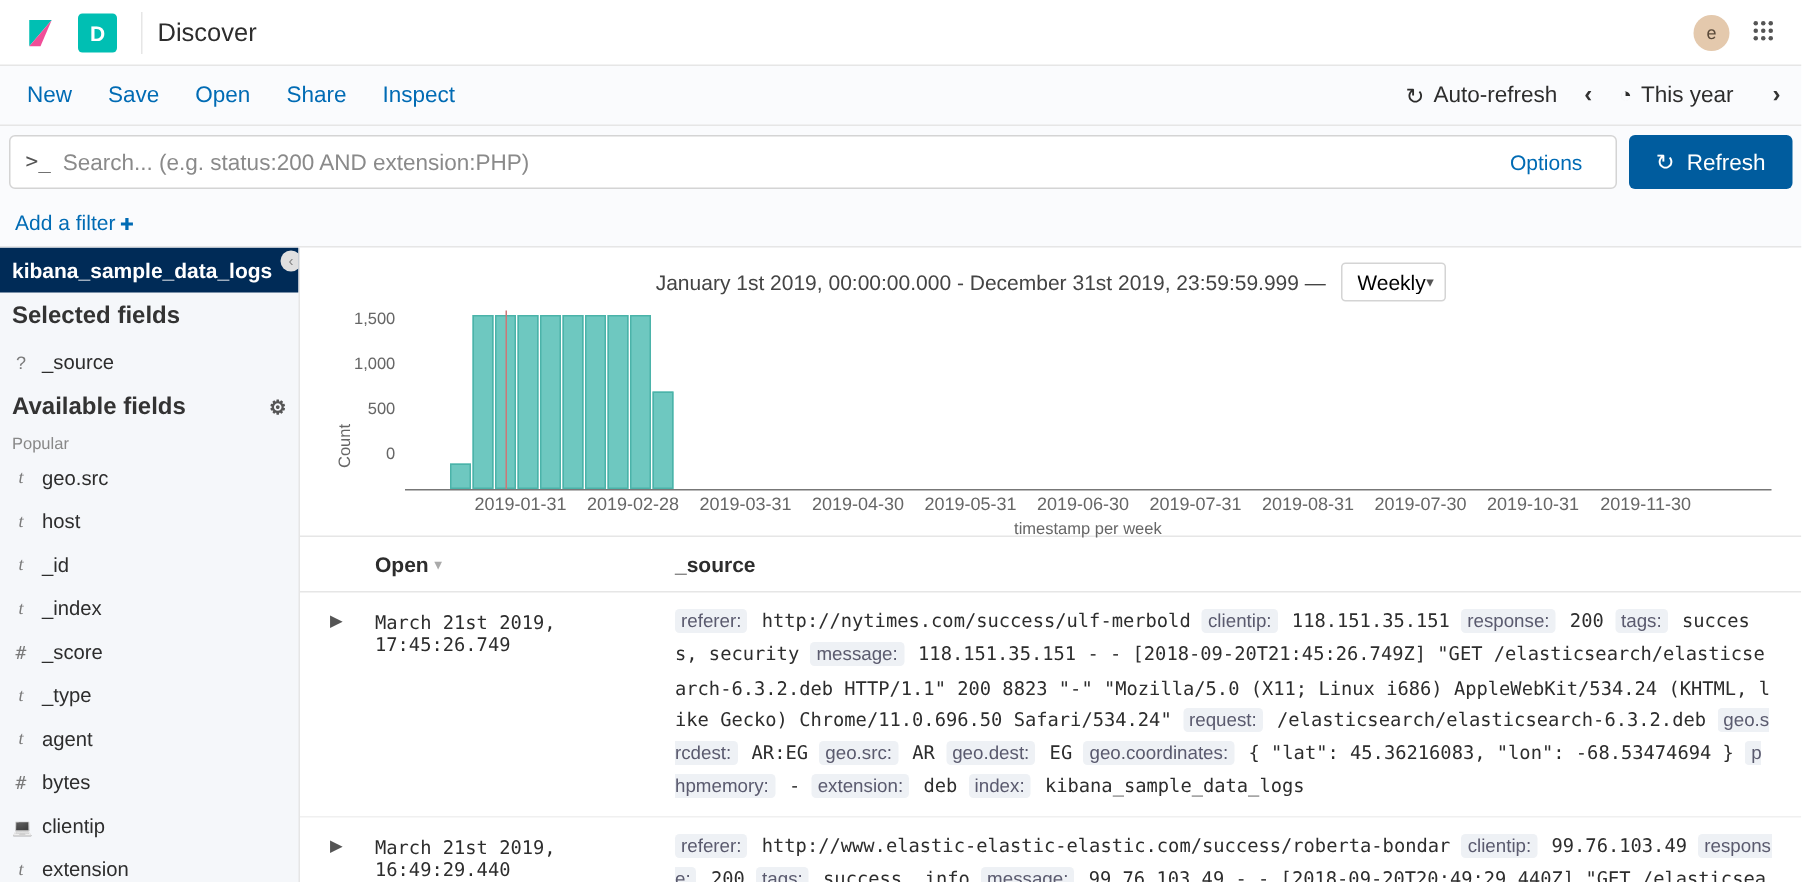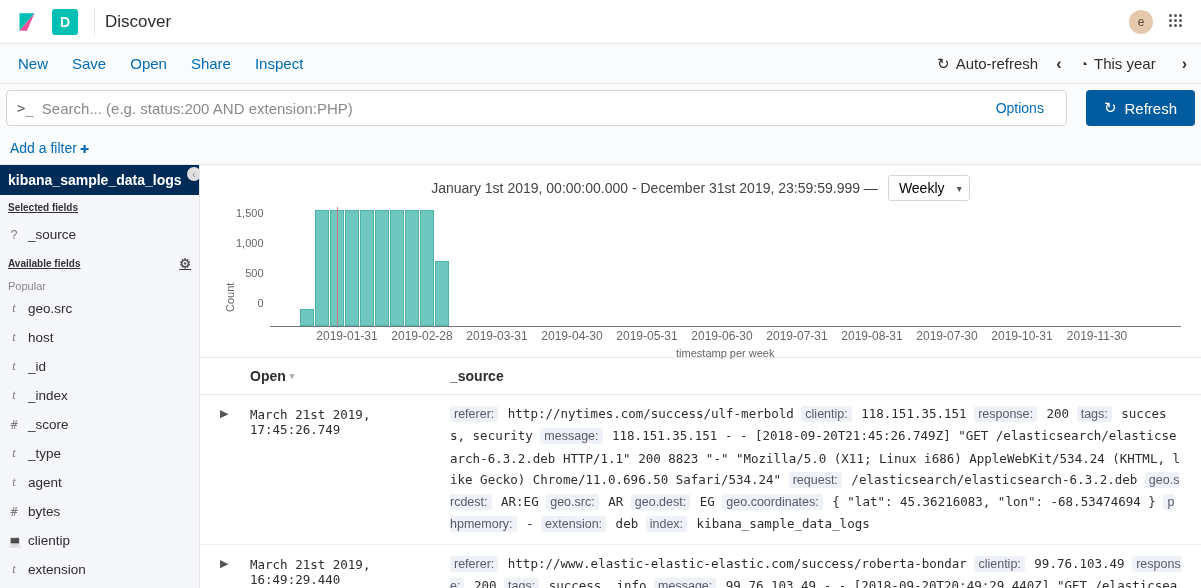--- a/index.html
+++ b/index.html
@@ -21,42 +21,42 @@
 .refresh-icon::before { content: "↻"; font-size: 15px; }
 .chev { padding: 0 8px; font-size: 16px; cursor: pointer; font-weight: 600; color: #333; }
 .clock-icon::before { content: "◔"; font-size: 14px; }
 .time-label { font-size: 15px; padding-right: 8px; }
 .searchbar-row { display: flex; align-items: center; padding: 6px; gap: 8px; background: #fafbfd; }
 .search-wrap { flex: 1; display: flex; align-items: center; border: 1px solid #d4d4d4; border-radius: 4px; background: #fff; height: 36px; padding: 0 10px; }
 .search-prefix { color: #555; font-family: monospace; margin-right: 8px; font-size: 14px; }
 .search-input { flex: 1; border: none; outline: none; font-size: 15px; color: #555; }
 .search-input::placeholder { color: #8a8a8a; }
 .options-link { color: #006bb4; padding: 0 12px; font-size: 14px; }
-.refresh-btn { background: #005c9e; color: #fff; border: none; border-radius: 4px; height: 36px; padding: 0 18px; display: flex; align-items: center; gap: 8px; font-size: 15px; cursor: pointer; margin-left: 11px; }
+.refresh-btn { background: #005c9e; color: #fff; border: none; border-radius: 4px; height: 36px; padding: 0 18px; display: flex; align-items: center; gap: 8px; font-size: 15px; cursor: pointer; }
 .refresh-btn::before { content: "↻"; }
 .filter-row { padding: 8px 10px; background: #fafbfd; border-bottom: 1px solid #e6e6e6; }
 .add-filter { color: #006bb4; font-size: 14px; cursor: pointer; }
 .add-filter::after { content: " ✚"; font-size: 11px; }
 .body { display: flex; height: calc(100% - 165px); }
 .sidebar { width: 200px; background: #f5f7fa; border-right: 1px solid #e6e6e6; overflow: hidden; position: relative; }
 .collapse-btn { position: absolute; top: 2px; right: -2px; width: 14px; height: 14px; border-radius: 50%; background: #e0e0e0; color: #888; font-size: 10px; display: flex; align-items: center; justify-content: center; }
 .index-pattern { background: #002b57; color: #fff; padding: 7px 8px; font-weight: 600; font-size: 14px; }
-.side-section-hdr { padding: 7px 8px; font-weight: 600; font-size: 10px; color: #333; display: flex; align-items: center; justify-content: space-between; text-decoration: underline; }
+.side-section-hdr { padding: 7px 8px; font-weight: 600; font-size: 16px; color: #333; display: flex; align-items: center; justify-content: space-between; }
 .gear-icon::before { content: "⚙"; font-size: 13px; color: #555; }
 .popular-label { padding: 2px 8px; font-size: 11px; color: #888; }
 .field-row { display: flex; align-items: center; padding: 7px 8px; font-size: 13.5px; cursor: pointer; gap: 8px; }
 .ft { width: 12px; text-align: center; color: #7a7a7a; font-size: 12px; }
 .ft.t::before { content: "t"; font-style: italic; font-family: Georgia, serif; }
 .ft.hash::before { content: "#"; font-family: monospace; }
 .ft.q::before { content: "?"; }
 .ft.laptop::before { content: "💻"; font-size: 11px; filter: grayscale(1); }
 .main { flex: 1; overflow: hidden; display: flex; flex-direction: column; }
 .chart-area { padding: 10px 20px 0 20px; }
 .time-range-label { text-align: center; font-size: 14px; color: #444; display: flex; justify-content: center; align-items: center; gap: 10px; margin-bottom: 6px; }
-.interval-select { border: 1px solid #d4d4d4; border-radius: 3px; padding: 4px 24px 4px 10px; font-size: 14px; appearance: none; background: #fff; position: relative; }
+.interval-select { border: 1px solid #d4d4d4; border-radius: 3px; padding: 4px 12px 4px 10px; font-size: 14px; appearance: none; background: #fff; position: relative; }
 .interval-wrap { position: relative; display: inline-block; }
 .interval-wrap::after { content: "▾"; position: absolute; right: 8px; top: 50%; transform: translateY(-50%); font-size: 10px; pointer-events: none; color: #555; }
 .chart-box { display: flex; height: 150px; }
 .y-axis-label { writing-mode: vertical-rl; transform: rotate(180deg); font-size: 11px; color: #666; padding: 0 4px 30px 0; text-align: center; }
 .y-ticks { display: flex; flex-direction: column; justify-content: space-between; padding-bottom: 30px; padding-right: 6px; }
 .y-ticks div { font-size: 11px; color: #666; text-align: right; height: 25%; }
 .bars-region { flex: 1; position: relative; }
 .bars-plot { position: absolute; top: 0; left: 0; right: 0; bottom: 30px; border-bottom: 1px solid #777; display: flex; align-items: flex-end; }
 .bar { background: #6ec8c0; border: 1px solid #4bb3a9; margin-right: 1px; width: 14px; }
 .marker-line { position: absolute; top: 0; bottom: 0; width: 1px; background: #c77; }

